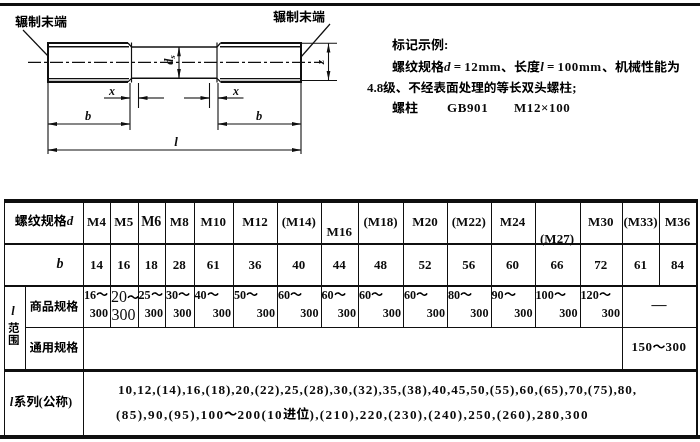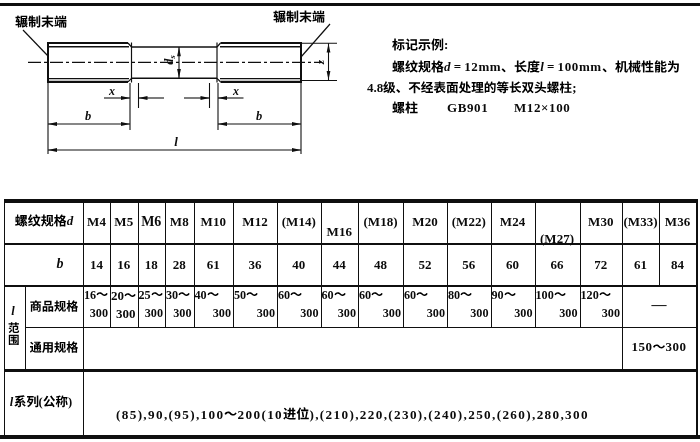--- a/index.html
+++ b/index.html
@@ -397,21 +397,21 @@
         <use href="#u683C" x="3000"></use>
       </svg></div>
 
 <div class="ab" style="left:83px;top:284.5px;width:27px;height:42px;font-weight:bold;font-size:12.2px">
       <span style="position:absolute;left:1px;top:3px;white-space:nowrap">16<svg width="12.2" height="12.2" viewBox="0 -880 1000 1000" style="vertical-align:-1.46px;">
           <use href="#uFF5E" x="0"></use>
         </svg></span>
       <span style="position:absolute;right:2px;top:21px">300</span>
     </div>
 
-<div class="ab" style="left:110px;top:284.5px;width:27.5px;height:42px;font-weight:bold;font-size:13px">
+<div class="ab" style="left:110px;top:284.5px;width:27.5px;height:42px;font-weight:normal;font-size:16px">
       <span style="position:absolute;left:1px;top:3px;white-space:nowrap">20<svg width="12.2" height="12.2" viewBox="0 -880 1000 1000" style="vertical-align:-1.46px;">
           <use href="#uFF5E" x="0"></use>
         </svg></span>
       <span style="position:absolute;right:2px;top:21px">300</span>
     </div>
 
 <div class="ab" style="left:137.5px;top:284.5px;width:27.5px;height:42px;font-weight:bold;font-size:12.2px">
       <span style="position:absolute;left:1px;top:3px;white-space:nowrap">25<svg width="12.2" height="12.2" viewBox="0 -880 1000 1000" style="vertical-align:-1.46px;">
           <use href="#uFF5E" x="0"></use>
         </svg></span>
@@ -502,19 +502,20 @@
       </svg><span style="letter-spacing:0.5px">300</span></div>
 
 <div class="t c" style="left:41px;top:395px;font-size:12.6px"><i>l</i><svg width="25.2" height="12.6" viewBox="0 -880 2000 1000" style="vertical-align:-1.51px;">
         <use href="#u7CFB" x="0"></use>
         <use href="#u5217" x="1000"></use>
       </svg>(<svg width="25.2" height="12.6" viewBox="0 -880 2000 1000" style="vertical-align:-1.51px;">
         <use href="#u516C" x="0"></use>
         <use href="#u79F0" x="1000"></use>
       </svg>)</div>
 
+<div class="t" style="left:118px;top:382px;font-size:13.2px;letter-spacing:0.92px">10,12,(14),16,(18),20,(22),25,(28),30,(32),35,(38),40,45,50,(55),60,(65),70,(75),80,</div>
 
 <div class="t" style="left:116px;top:407px;font-size:13.2px;letter-spacing:1.35px">(85),90,(95),100<svg width="13.2" height="13.2" viewBox="0 -880 1000 1000" style="vertical-align:-1.58px;">
         <use href="#uFF5E" x="0"></use>
       </svg>200(10<svg width="26.4" height="13.2" viewBox="0 -880 2000 1000" style="vertical-align:-1.58px;">
         <use href="#u8FDB" x="0"></use>
         <use href="#u4F4D" x="1000"></use>
       </svg>),(210),220,(230),(240),250,(260),280,300</div>
 </div>
 </body></html>

